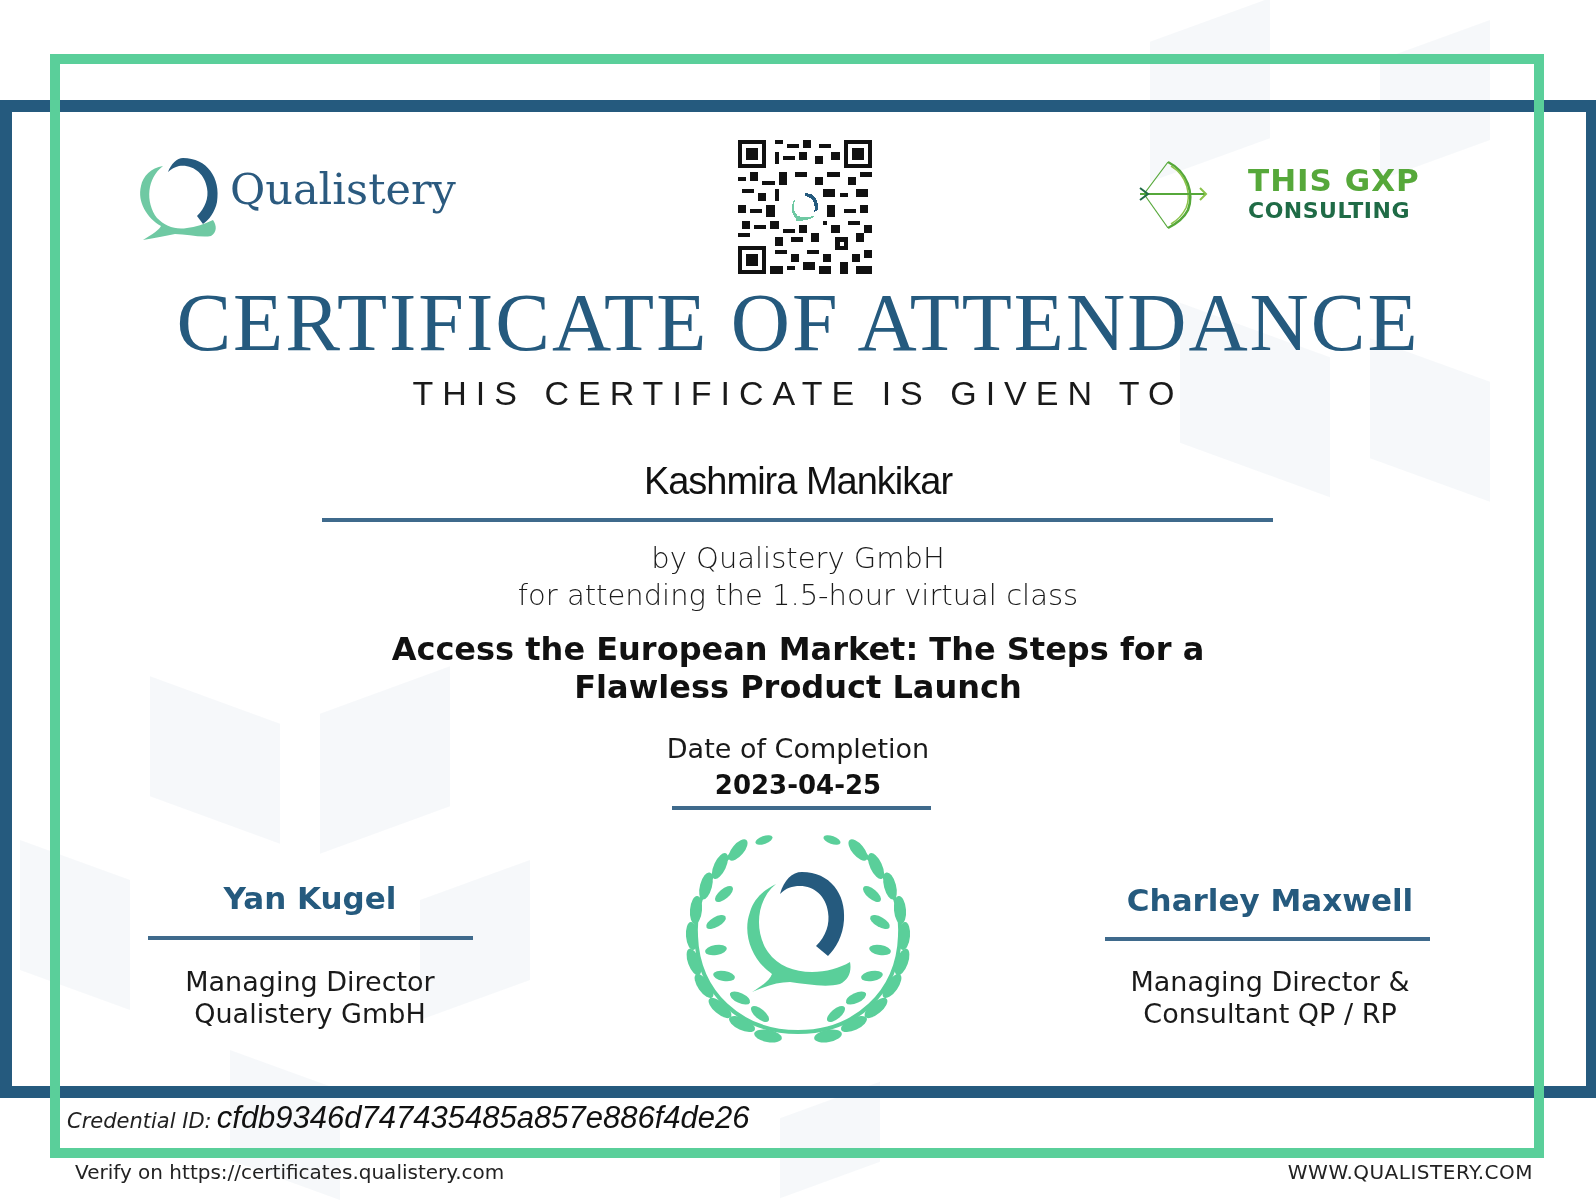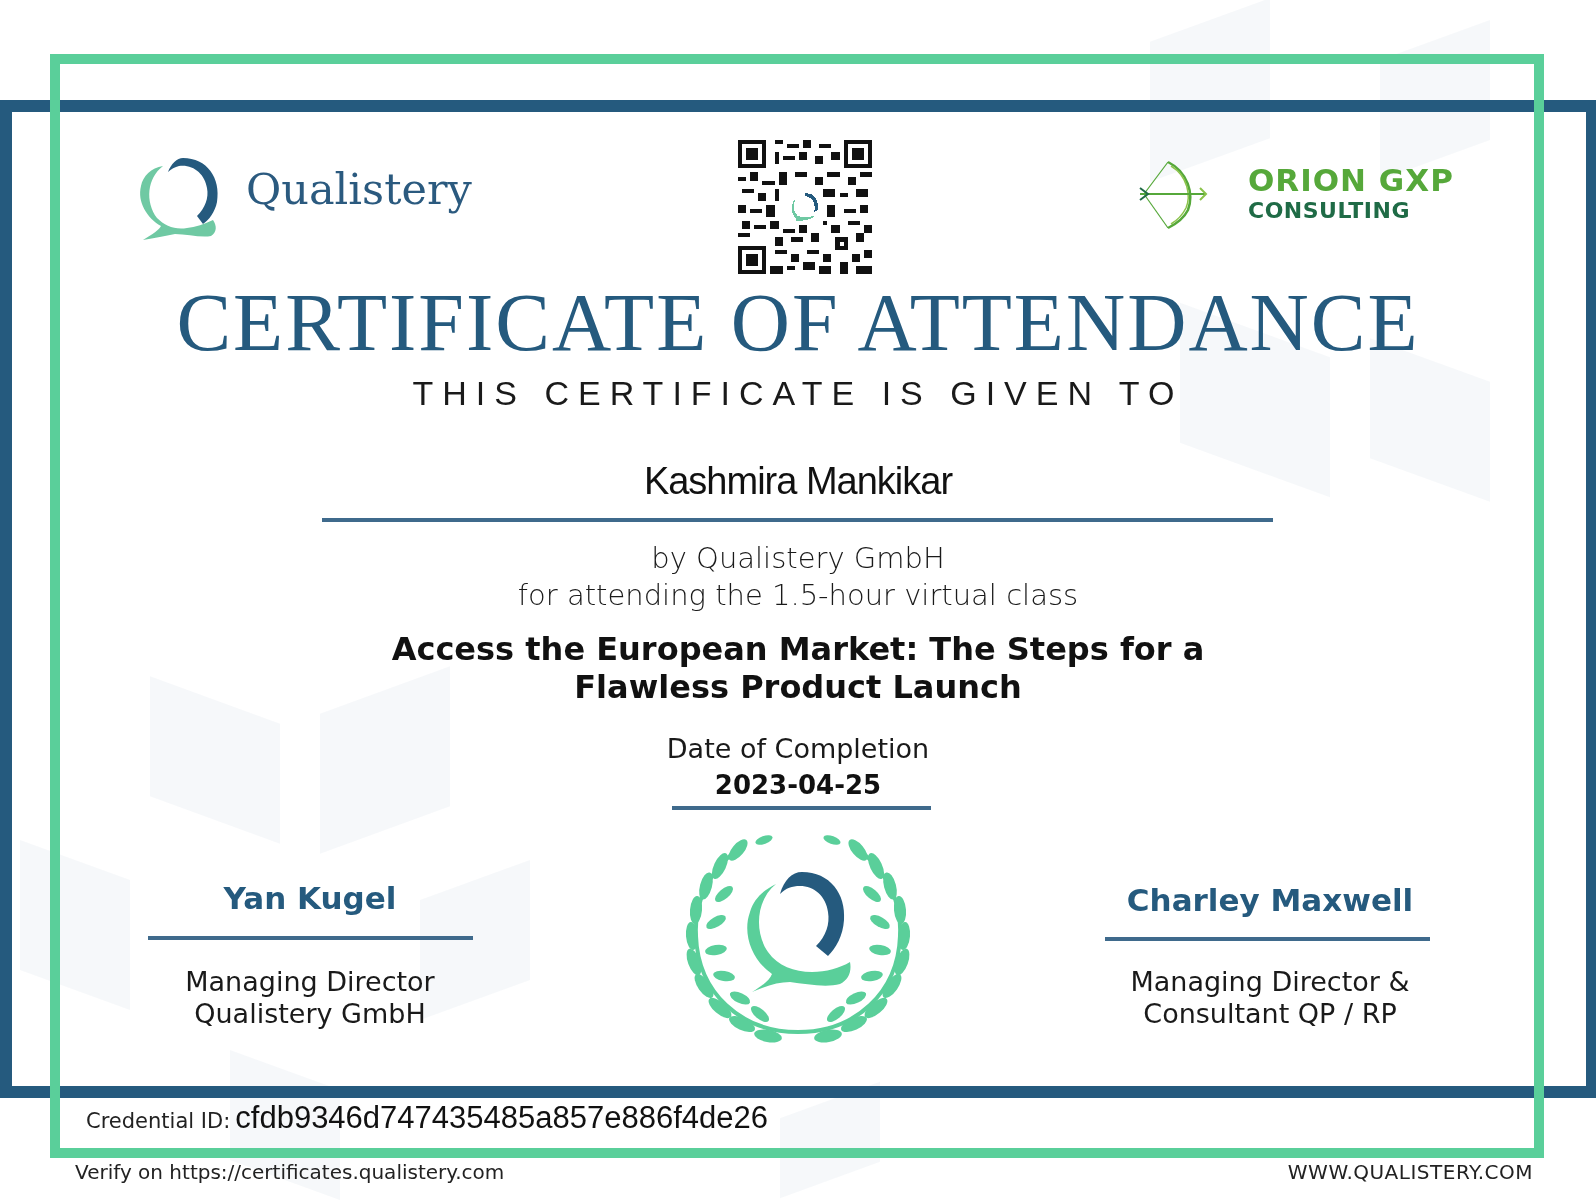--- a/index.html
+++ b/index.html
@@ -1,37 +1,37 @@
 <!DOCTYPE html>
 <html><head>
 <meta charset="utf-8">
 <style>
   html, body { margin:0; padding:0; }
   body { width:1596px; height:1200px; background:#ffffff; position:relative; overflow:hidden; font-family:"DejaVu Sans", sans-serif; }
   .bg-shape { position:absolute; background:#eef2f6; opacity:0.55; }
   .frame-blue { position:absolute; left:0; top:100px; width:1596px; height:998px; box-sizing:border-box; border:12px solid #255a7e; border-right-width:10px; }
   .frame-green { position:absolute; left:50px; top:54px; width:1494px; height:1104px; box-sizing:border-box; border:10px solid #5acf9a; }
   .logo-q { position:absolute; left:135px; top:150px; width:90px; height:90px; }
-  .logo-text { position:absolute; left:230px; top:164px; font-family:"DejaVu Serif", serif; font-size:43px; color:#2b5a7f; letter-spacing:0px;margin-left:16px; }
+  .logo-text { position:absolute; left:230px; top:164px; font-family:"DejaVu Serif", serif; font-size:43px; color:#2b5a7f; letter-spacing:0px; }
   .qr { position:absolute; left:738px; top:140px; width:134px; height:134px; }
   .orion-icon { position:absolute; left:1138px; top:158px; width:72px; height:72px; }
   .orion-1 { position:absolute; left:1248px; top:162px; font-family:"DejaVu Sans", sans-serif; font-weight:bold; font-size:31px; color:#56a83a; letter-spacing:1px; }
   .orion-2 { position:absolute; left:1248px; top:198px; font-family:"DejaVu Sans", sans-serif; font-weight:bold; font-size:22px; color:#1f6b46; letter-spacing:0.5px; }
   .title { position:absolute; left:0; width:1596px; top:276px; text-align:center; font-family:"Liberation Serif", serif; font-size:82px; color:#255a7e; letter-spacing:2px; }
   .subtitle { position:absolute; left:0; width:1596px; top:374px; text-align:center; font-family:"Liberation Sans", sans-serif; font-size:34px; color:#1a1a1a; letter-spacing:9px; }
   .recipient { position:absolute; left:0; width:1596px; top:460px; text-align:center; font-family:"Liberation Sans", sans-serif; font-size:38px; color:#111; letter-spacing:-1px; }
   .rule { position:absolute; height:4px; background:#3f6a8c; }
   .by { position:absolute; left:0; width:1596px; top:540px; text-align:center; font-family:"DejaVu Sans", sans-serif; font-size:29px; color:#1a1a1a; line-height:37px; font-weight:300; }
   .course { position:absolute; left:0; width:1596px; top:630px; text-align:center; font-family:"DejaVu Sans", sans-serif; font-weight:bold; font-size:32px; color:#111; line-height:38px; }
   .date-label { position:absolute; left:0; width:1596px; top:733px; text-align:center; font-size:27px; color:#1a1a1a; }
   .date-val { position:absolute; left:0; width:1596px; top:770px; text-align:center; font-size:26px; font-weight:bold; color:#111; }
   .wreath { position:absolute; left:680px; top:832px; width:236px; height:214px; }
   .sig-name { position:absolute; font-family:"DejaVu Sans", sans-serif; font-weight:bold; font-size:31px; color:#255a7e; text-align:center; }
   .sig-role { position:absolute; font-size:27px; color:#1a1a1a; text-align:center; line-height:32px;margin-top:20px; }
-  .cred { position:absolute; left:86px; top:1100px; white-space:nowrap; }
+  .cred { position:absolute; left:67px; top:1100px; white-space:nowrap;font-style:italic; }
   .cred-label { font-size:21px; color:#222; }
   .cred-val { font-family:"Liberation Sans", sans-serif; font-size:31px; color:#111; }
   .verify { position:absolute; left:75px; top:1160px; font-size:20px; color:#222;text-align:right; }
   .www { position:absolute; right:63px; top:1160px; font-size:20px; color:#222; letter-spacing:0.5px; }
 </style>
 </head>
 <body>
 
 <div class="bg-shape" style="left:1150px;top:20px;width:120px;height:140px;transform:skewY(-20deg);"></div>
 <div class="bg-shape" style="left:1380px;top:40px;width:110px;height:120px;transform:skewY(-20deg);"></div>
@@ -134,21 +134,21 @@
 <div>
   <svg class="orion-icon" viewBox="0 0 72 72">
     <path d="M30 4 C50 14 56 36 50 52 C46 60 38 66 30 70" fill="none" stroke="#56a83a" stroke-width="2.5"></path>
     <path d="M33 8 C50 18 53 38 48 50 C44 58 38 63 33 66" fill="none" stroke="#8bc34a" stroke-width="1.5"></path>
     <line x1="30" y1="4" x2="6" y2="36" stroke="#56a83a" stroke-width="1.2"></line>
     <line x1="30" y1="70" x2="6" y2="36" stroke="#56a83a" stroke-width="1.2"></line>
     <line x1="2" y1="36" x2="68" y2="36" stroke="#56a83a" stroke-width="2"></line>
     <path d="M62 30 L68 36 L62 42" fill="none" stroke="#8bc34a" stroke-width="2"></path>
     <path d="M2 30 L10 36 L2 42" fill="none" stroke="#1f6b46" stroke-width="2"></path>
   </svg>
-  <div class="orion-1">ORION GXP</div>
+  <div class="orion-1">THIS GXP</div>
   <div class="orion-2">CONSULTING</div>
 </div>
 
 <div class="title">CERTIFICATE OF ATTENDANCE</div>
 <div class="subtitle">THIS CERTIFICATE IS GIVEN TO</div>
 <div class="recipient">Kashmira Mankikar</div>
 <div class="rule" style="left:322px;top:518px;width:951px;"></div>
 
 <div class="by">
   <div>by Qualistery GmbH</div>

